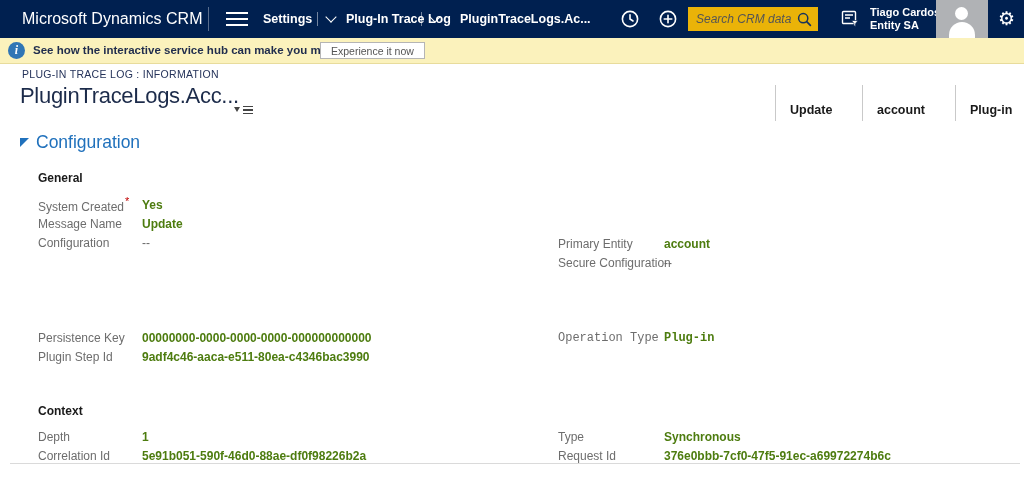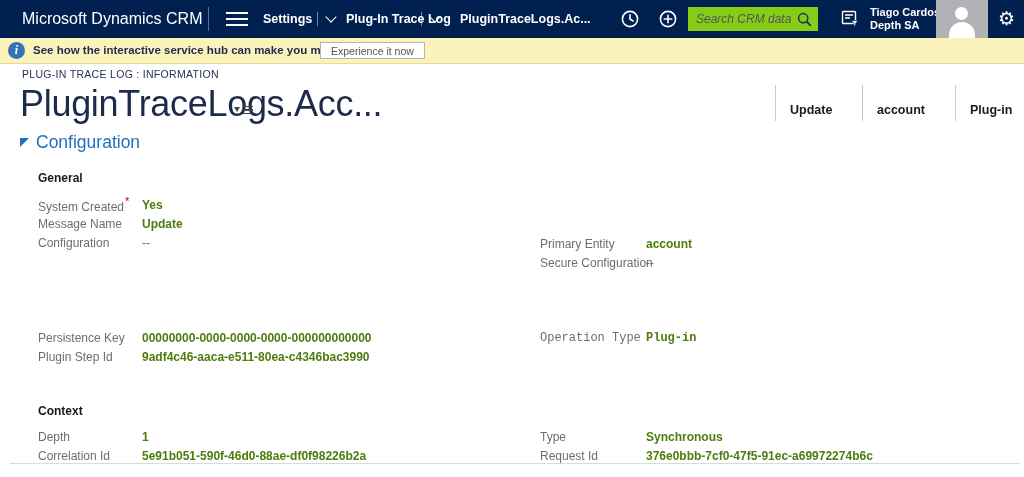--- a/index.html
+++ b/index.html
@@ -11,57 +11,57 @@
   .navbar{position:absolute;top:0;left:0;width:1024px;height:38px;background:#002050;color:#fff;}
   .navbar .abs{position:absolute;}
   .brand{left:22px;top:0;height:38px;display:flex;align-items:center;font-size:16px;color:#fff;}
   .nav-divider{left:208px;top:7px;width:1px;height:24px;background:rgba(255,255,255,.35);}
   .hamburger{left:226px;top:12px;width:22px;height:14px;display:flex;flex-direction:column;justify-content:space-between;cursor:pointer;}
   .hamburger div{height:2px;background:#fff;}
   .nav-label{top:0;height:38px;display:flex;align-items:center;font-size:12.5px;font-weight:600;color:#fff;cursor:pointer;}
   .nav-sep{top:12px;width:1px;height:14px;background:rgba(255,255,255,.45);}
   .chev{width:7px;height:7px;border-right:1.6px solid #fff;border-bottom:1.6px solid #fff;transform:rotate(45deg);top:13px;cursor:pointer;}
   .navicon{top:9px;cursor:pointer;}
-  .searchbox{left:688px;top:7px;width:130px;height:24px;background:#84cc16;display:flex;align-items:center;}
+  .searchbox{left:688px;top:7px;width:130px;height:24px;background:#eab308;display:flex;align-items:center;}
   .searchbox input{border:0;outline:0;flex:1;min-width:0;font-size:12px;font-style:italic;padding:0 0 0 8px;color:#333;background:transparent;font-family:"Liberation Sans",sans-serif;}
   .searchbox input::placeholder{color:#555;font-style:italic;}
   .user-block{left:870px;top:6px;cursor:pointer;}
   .user-block div{font-size:11px;font-weight:bold;line-height:13px;color:#fff;}
   .avatar{left:936px;top:0;width:52px;height:38px;background:#b0b2b5;cursor:pointer;}
   .avatar .head{position:absolute;left:19px;top:7px;width:13px;height:13px;border-radius:50%;background:#fff;}
   .avatar .torso{position:absolute;left:13px;top:22px;width:26px;height:16px;border-radius:13px 13px 0 0;background:#fff;}
   .gear{left:998px;top:7px;font-size:19px;color:#fff;cursor:pointer;line-height:24px;}
   
   .notice{position:absolute;top:38px;left:0;width:1024px;height:26px;background:#FBF2BC;border-bottom:1px solid #E8DC9C;box-sizing:border-box;}
   .info-icon{position:absolute;left:8px;top:4px;width:17px;height:17px;border-radius:50%;background:#3076B5;color:#fff;
     font-family:"Liberation Serif",serif;font-weight:bold;font-style:italic;font-size:12px;display:flex;align-items:center;justify-content:center;}
   .notice-text{position:absolute;left:33px;top:0;line-height:25px;font-size:11.5px;font-weight:bold;color:#1f2c4d;}
   .notice-btn{position:absolute;left:320px;top:4px;height:17px;padding:0 10px;background:#fff;border:1px solid #b5b5b5;
     font-size:10.5px;color:#555;display:flex;align-items:center;cursor:pointer;font-family:"Liberation Sans",sans-serif;}
   
   .entity-label{position:absolute;left:22px;top:68px;font-size:10.5px;letter-spacing:.3px;color:#25335a;}
-  .page-title{position:absolute;left:20px;top:83px;font-size:36px;font-weight:300;color:#1c2b4a;letter-spacing:-.3px;}
+  .page-title{position:absolute;left:20px;top:83px;font-size:22px;font-weight:300;color:#1c2b4a;letter-spacing:-.3px;}
   .form-selector{position:absolute;left:234px;top:104px;display:flex;align-items:center;gap:3px;cursor:pointer;}
   .form-selector .tri{width:0;height:0;border-left:3.5px solid transparent;border-right:3.5px solid transparent;border-top:5px solid #444;}
   .form-selector .bars div{width:10px;height:1.6px;background:#444;margin:1.8px 0;}
   .header-fields{position:absolute;left:775px;top:85px;height:36px;display:flex;}
   .hf-cell{border-left:1px solid #c9c9c9;display:flex;align-items:flex-end;padding:0 0 4px 14px;box-sizing:border-box;cursor:pointer;}
   .hf-cell:nth-child(1){width:87px;}
   .hf-cell:nth-child(2){width:93px;}
   .hf-cell:nth-child(3){width:59px;}
   .hf-val{font-size:12.5px;font-weight:bold;color:#1a1a1a;}
   
   .section-header{position:absolute;left:20px;top:132px;display:flex;align-items:center;gap:7px;cursor:pointer;}
   .section-header .tri{width:9px;height:9px;background:#2071BC;clip-path:polygon(0 0,100% 0,0 100%);}
   .section-header .txt{font-size:17.5px;color:#2071BC;}
   .group-heading{position:absolute;left:38px;font-size:12px;font-weight:bold;color:#1a1a1a;}
   .fieldcol{position:absolute;}
   .frow{height:19.4px;display:flex;align-items:center;}
   .flbl{width:104px;font-size:12px;color:#6d6d6d;flex-shrink:0;white-space:nowrap;}
-  .fieldcol.right .flbl{width:106px;}
+  .fieldcol.right .flbl{width:106px;margin-left:18px;}
   .req{color:#C00000;font-size:11px;vertical-align:super;margin-left:1px;}
   .fval{font-size:12px;font-weight:bold;color:#4d7c0f;white-space:nowrap;cursor:pointer;}
   .fval.muted{color:#666;font-weight:normal;}
   .lblwrap{width:104px;flex-shrink:0;white-space:nowrap;}
   .lblwrap .flbl{width:auto;text-align:center;}
   .bottom-rule{position:absolute;left:10px;right:4px;top:463px;height:1px;background:#dadada;}
 </style>
 </head>
 <body>
 
@@ -107,21 +107,21 @@
   <div class="abs navicon" style="left:841px;top:10px;">
     <svg width="19" height="18" viewBox="0 0 19 18">
       <rect x="1.5" y="1.5" width="13" height="12" rx="1" stroke="#fff" fill="none" stroke-width="1.4"></rect>
       <path d="M4 5 H12 M4 8 H9" stroke="#fff" stroke-width="1.3"></path>
       <path d="M10.5 10.5 H17 L14.6 13.4 V16.6 L12.9 15.4 V13.4 Z" fill="#fff" stroke="#002050" stroke-width="0.7"></path>
     </svg>
   </div>
 
   <div class="abs user-block">
     <div>Tiago Cardoso</div>
-    <div>Depth SA</div>
+    <div>Entity SA</div>
   </div>
   <div class="abs avatar">
     <div class="head"></div>
     <div class="torso"></div>
   </div>
   <div class="abs gear">⚙</div>
 </div>
 
 <div class="notice">
   <div class="info-icon">i</div>

